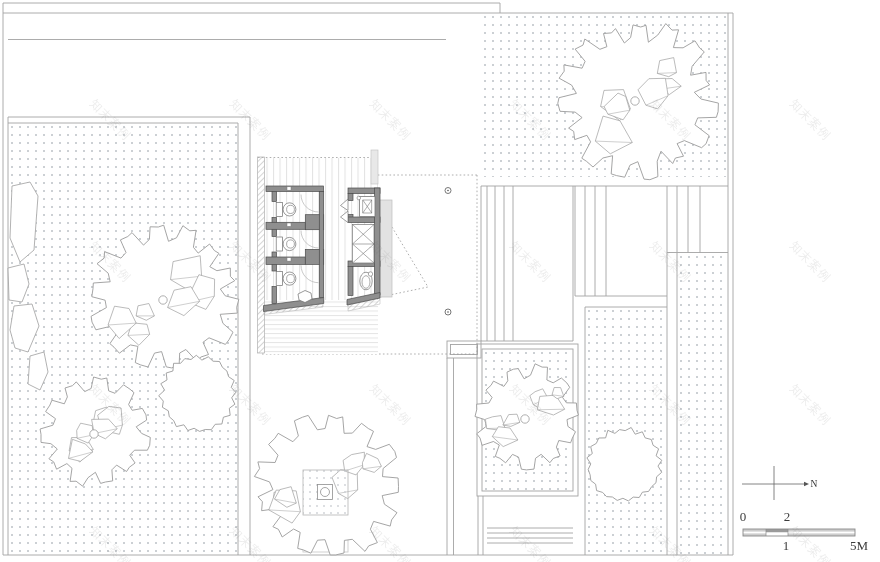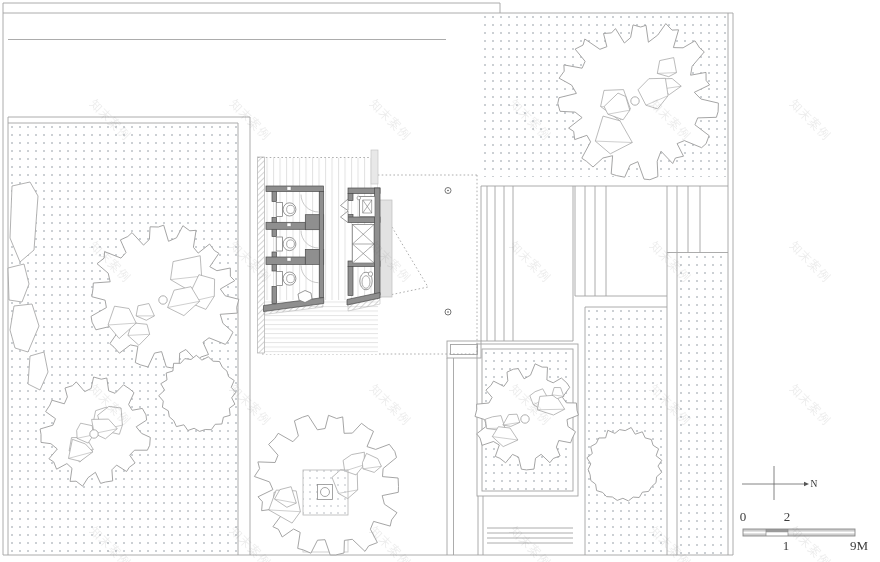--- a/index.html
+++ b/index.html
@@ -244,21 +244,21 @@
       <g>
         <line x1="742" y1="484" x2="804" y2="484" stroke="#666" stroke-width="0.8"></line>
         <line x1="774" y1="466" x2="774" y2="500" stroke="#666" stroke-width="0.8"></line>
         <polygon points="804,481.8 809,484 804,486.2" fill="#555"></polygon>
       </g>
     </svg>
 
   <span class="lbl" style="left:743px;top:517px;font-size:13px;">0</span>
   <span class="lbl" style="left:787px;top:517px;font-size:13px;">2</span>
   <span class="lbl" style="left:786px;top:546px;font-size:13px;">1</span>
-  <span class="lbl" style="left:859px;top:546px;font-size:13px;">9M</span>
+  <span class="lbl" style="left:859px;top:546px;font-size:13px;">5M</span>
   <span class="lbl" style="left:814px;top:484px;font-size:9.5px;color:#333;">N</span>
 
   <div id="wm-layer">
       <span class="wm" style="left: 110px; top: 120px;">知末案例</span>
       <span class="wm" style="left: 250px; top: 120px;">知末案例</span>
       <span class="wm" style="left: 390px; top: 120px;">知末案例</span>
       <span class="wm" style="left: 530px; top: 120px;">知末案例</span>
       <span class="wm" style="left: 670px; top: 120px;">知末案例</span>
       <span class="wm" style="left: 810px; top: 120px;">知末案例</span>
       <span class="wm" style="left: 110px; top: 262px;">知末案例</span>

